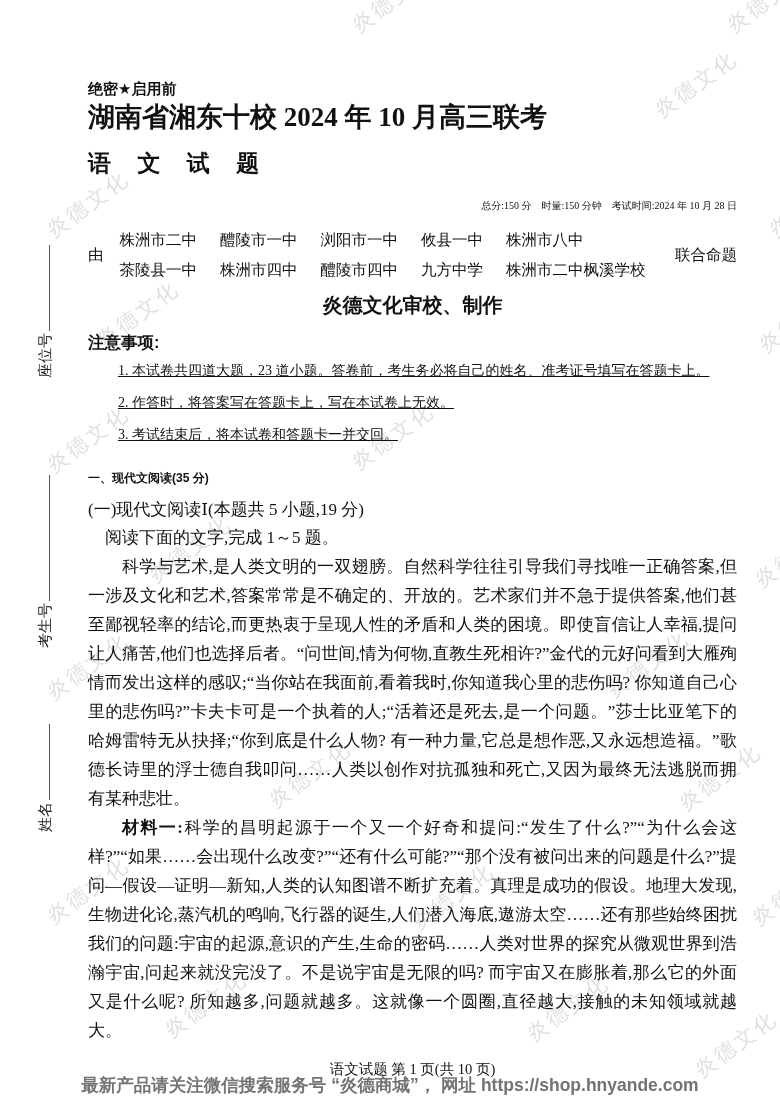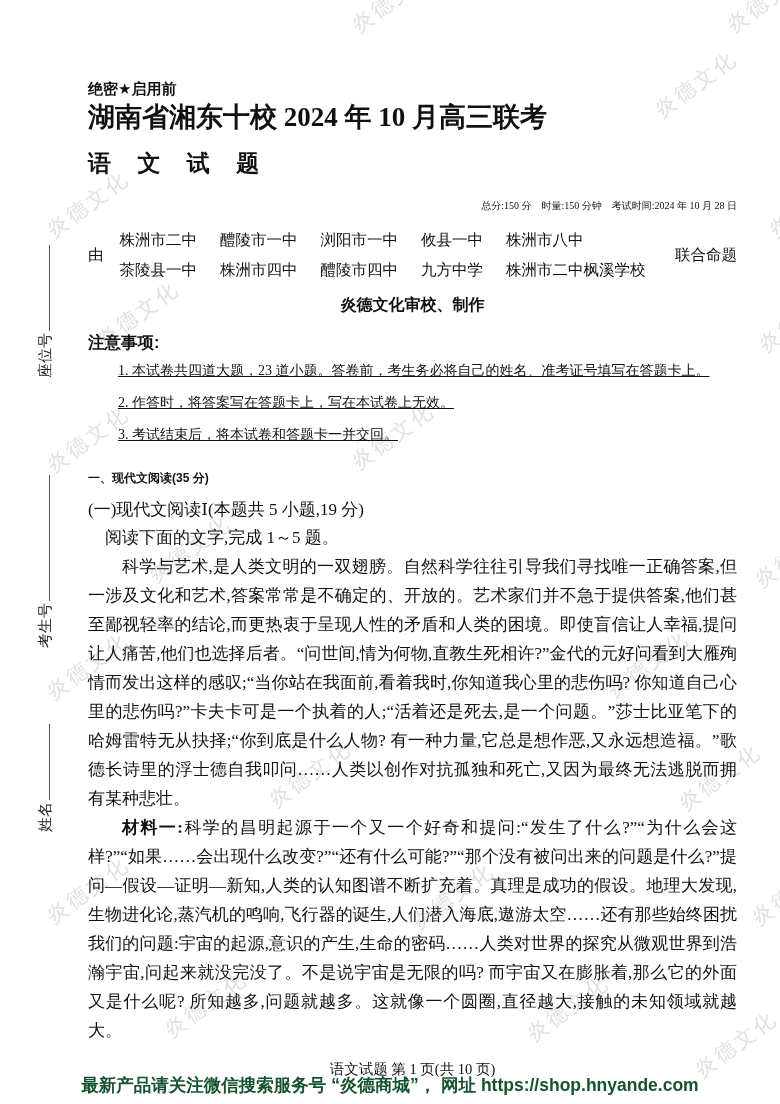--- a/index.html
+++ b/index.html
@@ -97,21 +97,21 @@
     gap: 4px;
     flex: 1;
     margin: 0 10px 0 16px;
   }
   .school-row { display: flex; gap: 23px; }
   .producer-line {
     margin-top: 11px;
     text-align: center;
     font-family: "Liberation Sans", "DejaVu Sans", sans-serif;
     font-weight: bold;
-    font-size: 16px;
+    font-size: 20px;
     line-height: 22px;
   }
   .notes-heading {
     margin-top: 14px;
     font-family: "Liberation Sans", "DejaVu Sans", sans-serif;
     font-weight: bold;
     font-size: 16.5px;
     line-height: 24px;
   }
   .note-item {
@@ -157,21 +157,21 @@
     position: absolute;
     left: 0;
     right: 0;
     bottom: 7px;
     z-index: 1;
     text-align: center;
     font-family: "Liberation Sans", "DejaVu Sans", sans-serif;
     font-weight: bold;
     font-size: 17.5px;
     line-height: 24px;
-    color: #14532d;
+    color: #737373;
   }
 </style>
 </head>
 <body>
 
 <div class="page">
 
   <div id="watermark-layer">
       <span class="watermark" style="left: 345px; top: -15px; color: rgb(199, 199, 199);">炎德文化</span>
       <span class="watermark" style="left: 720px; top: -15px; color: rgb(199, 199, 199);">炎德文化</span>

